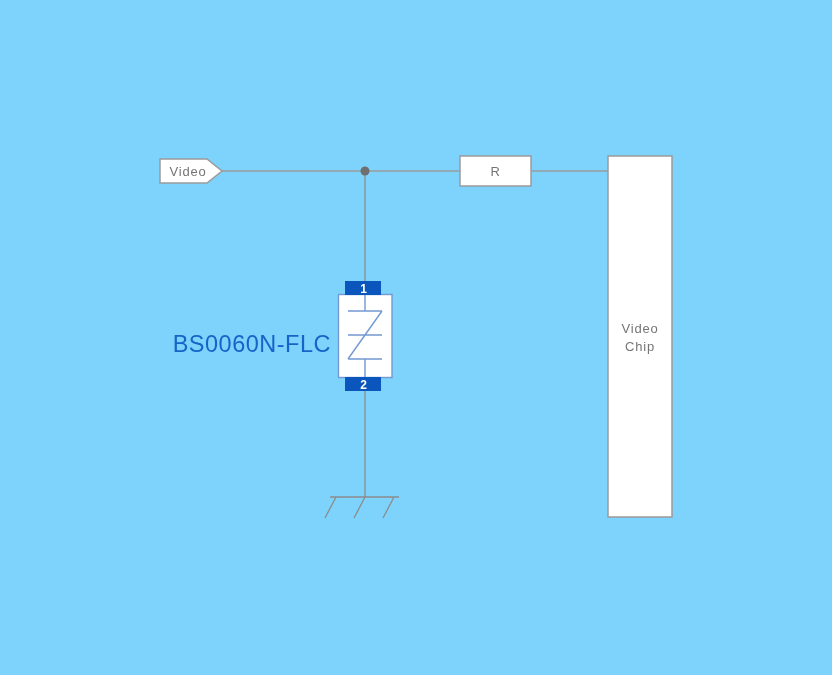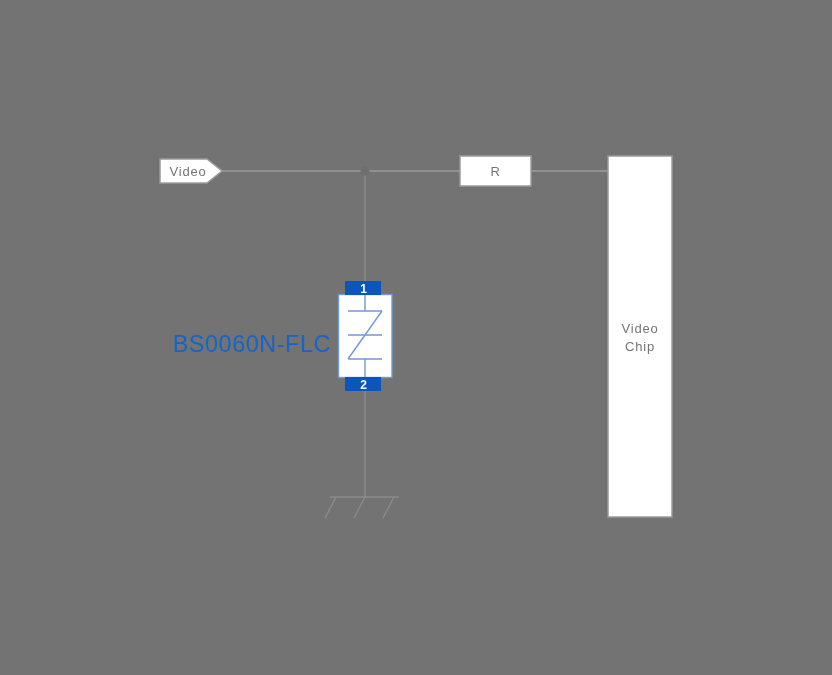--- a/index.html
+++ b/index.html
@@ -5,21 +5,21 @@
   html, body {
     margin: 0;
     padding: 0;
     background: #ffffff;
     font-family: "Liberation Sans", "DejaVu Sans", sans-serif;
   }
   .canvas {
     position: relative;
     width: 832px;
     height: 675px;
-    background: #737373;
+    background: #7dd3fc;
     overflow: hidden;
   }
   svg { display: block; }
 
   
   .wire        { stroke: #9b9b9b; stroke-width: 1.6; fill: none; }
   .wire-thin   { stroke: #8c8c8c; stroke-width: 1.3; fill: none; }
   .outline-box { stroke: #9b9b9b; stroke-width: 1.5; fill: #ffffff; }
   .junction    { fill: #6f6f6f; stroke: none; }
 

